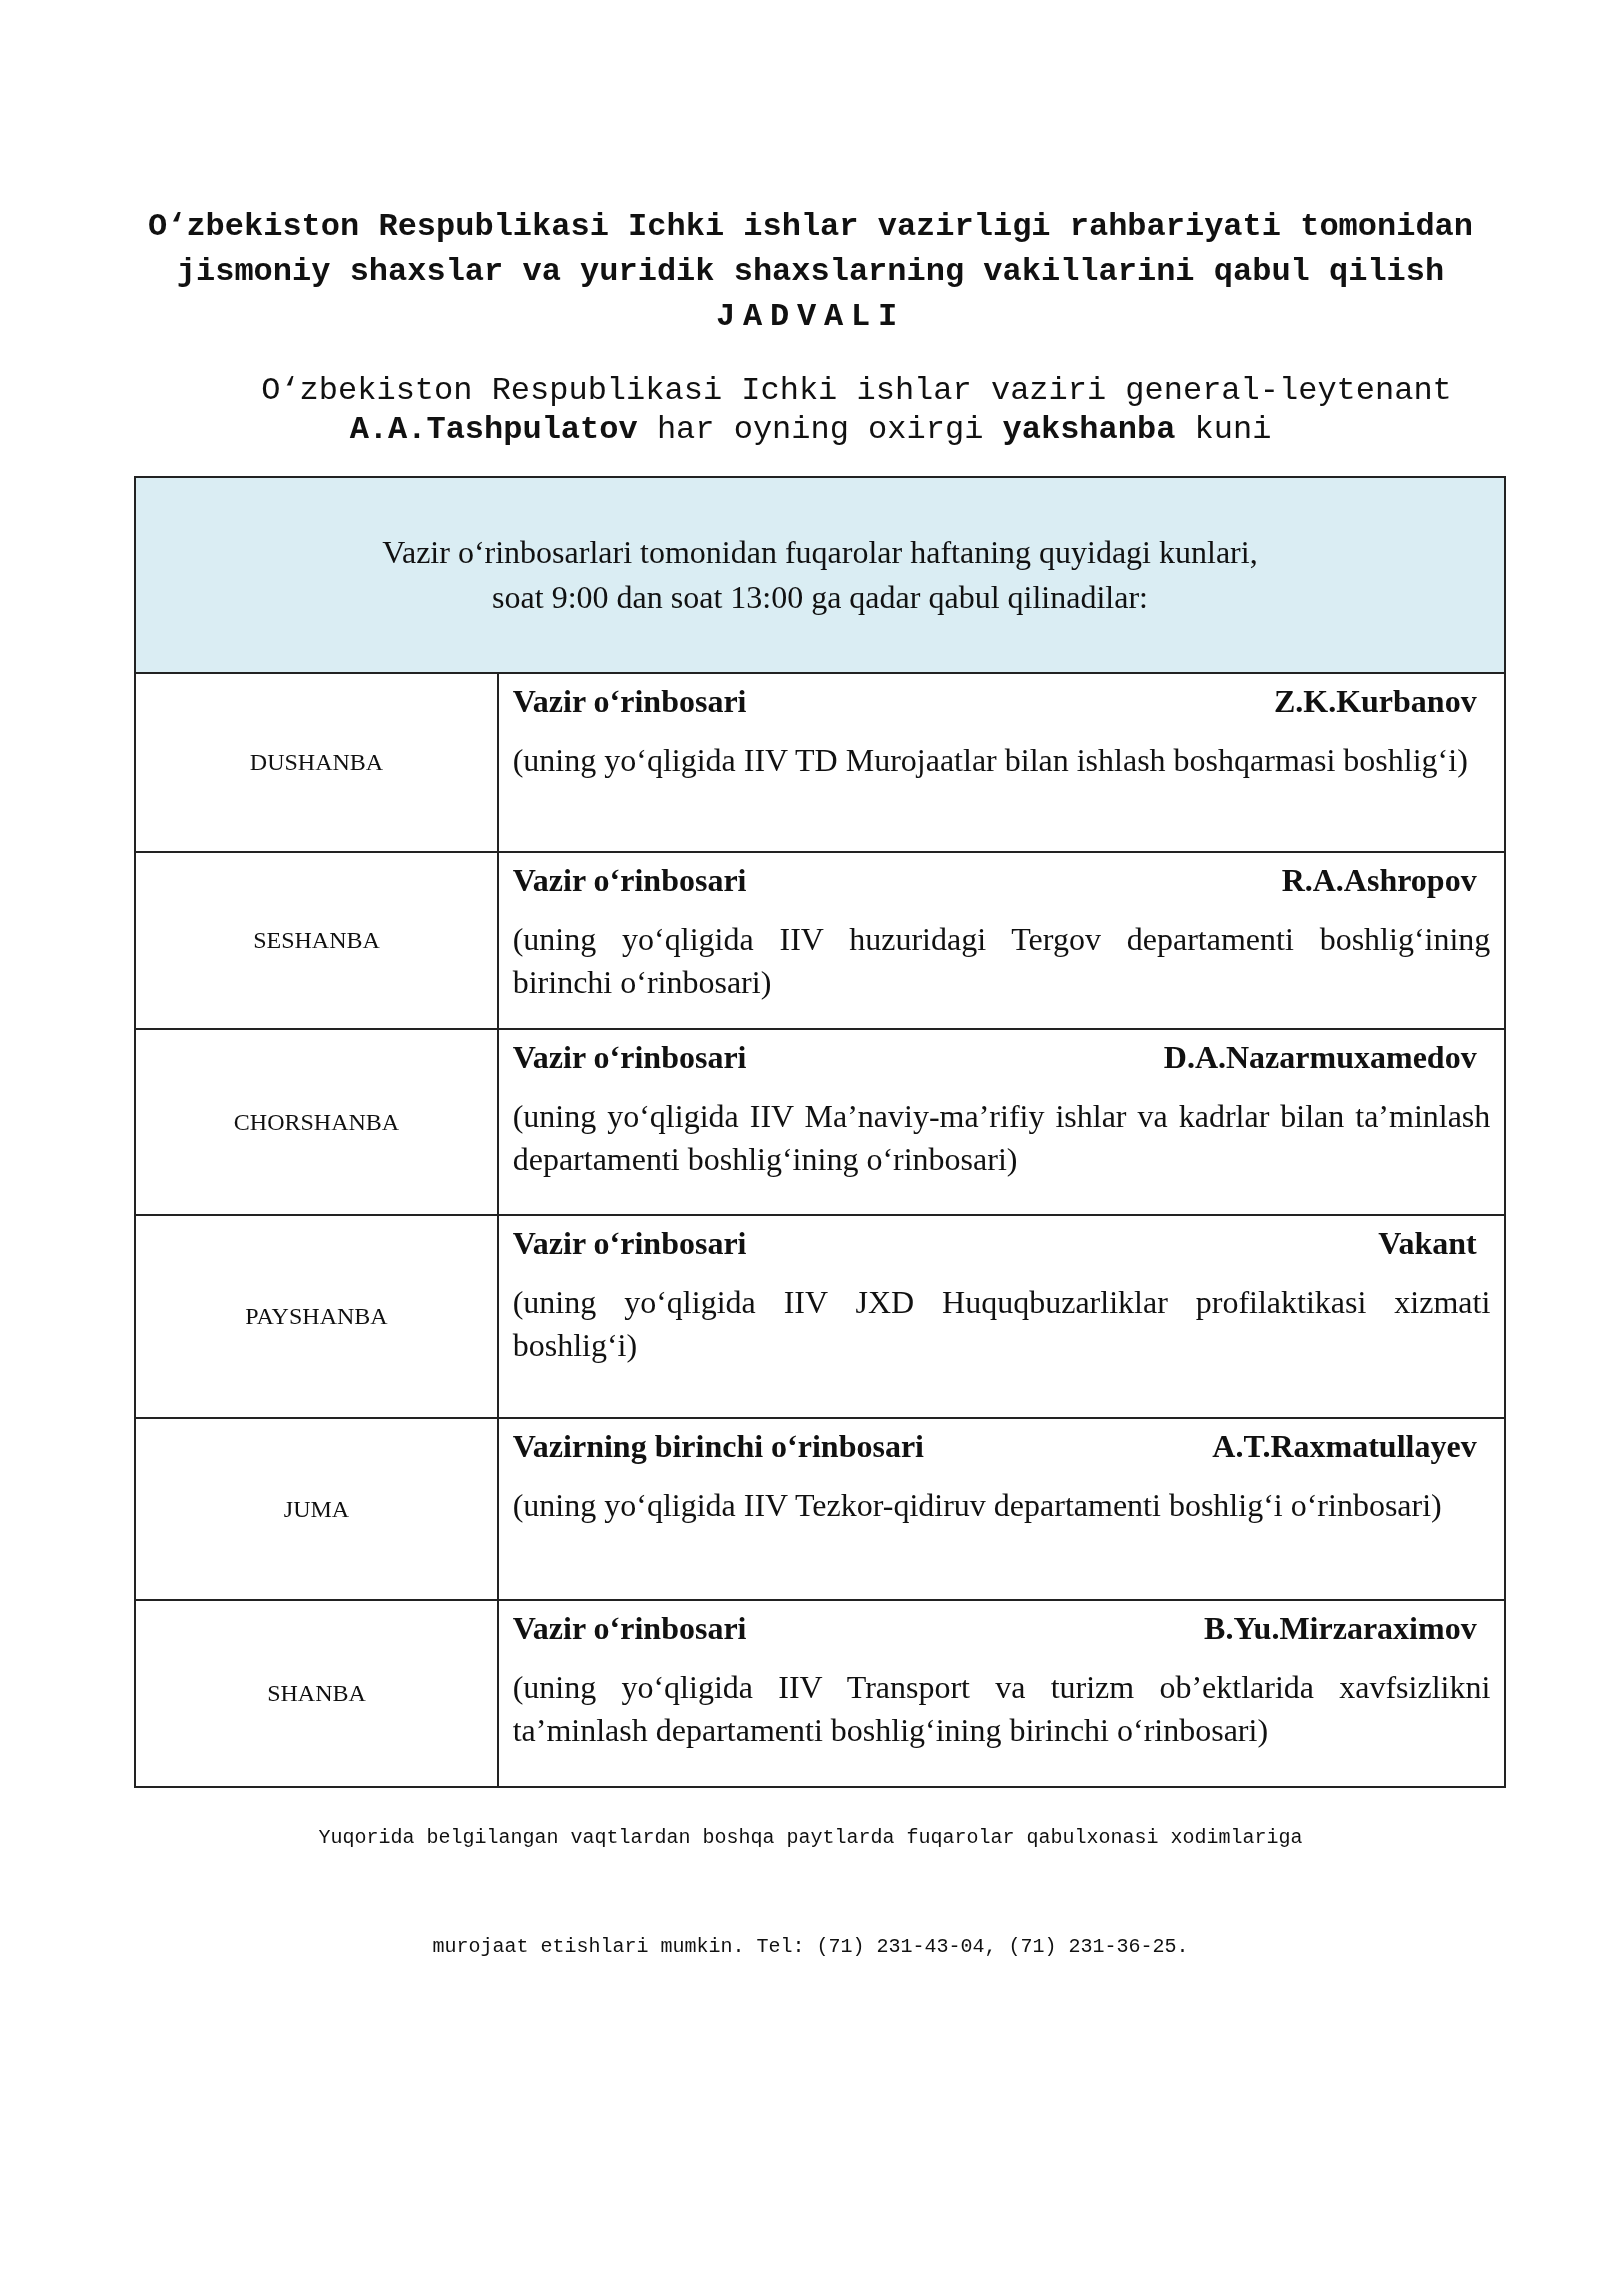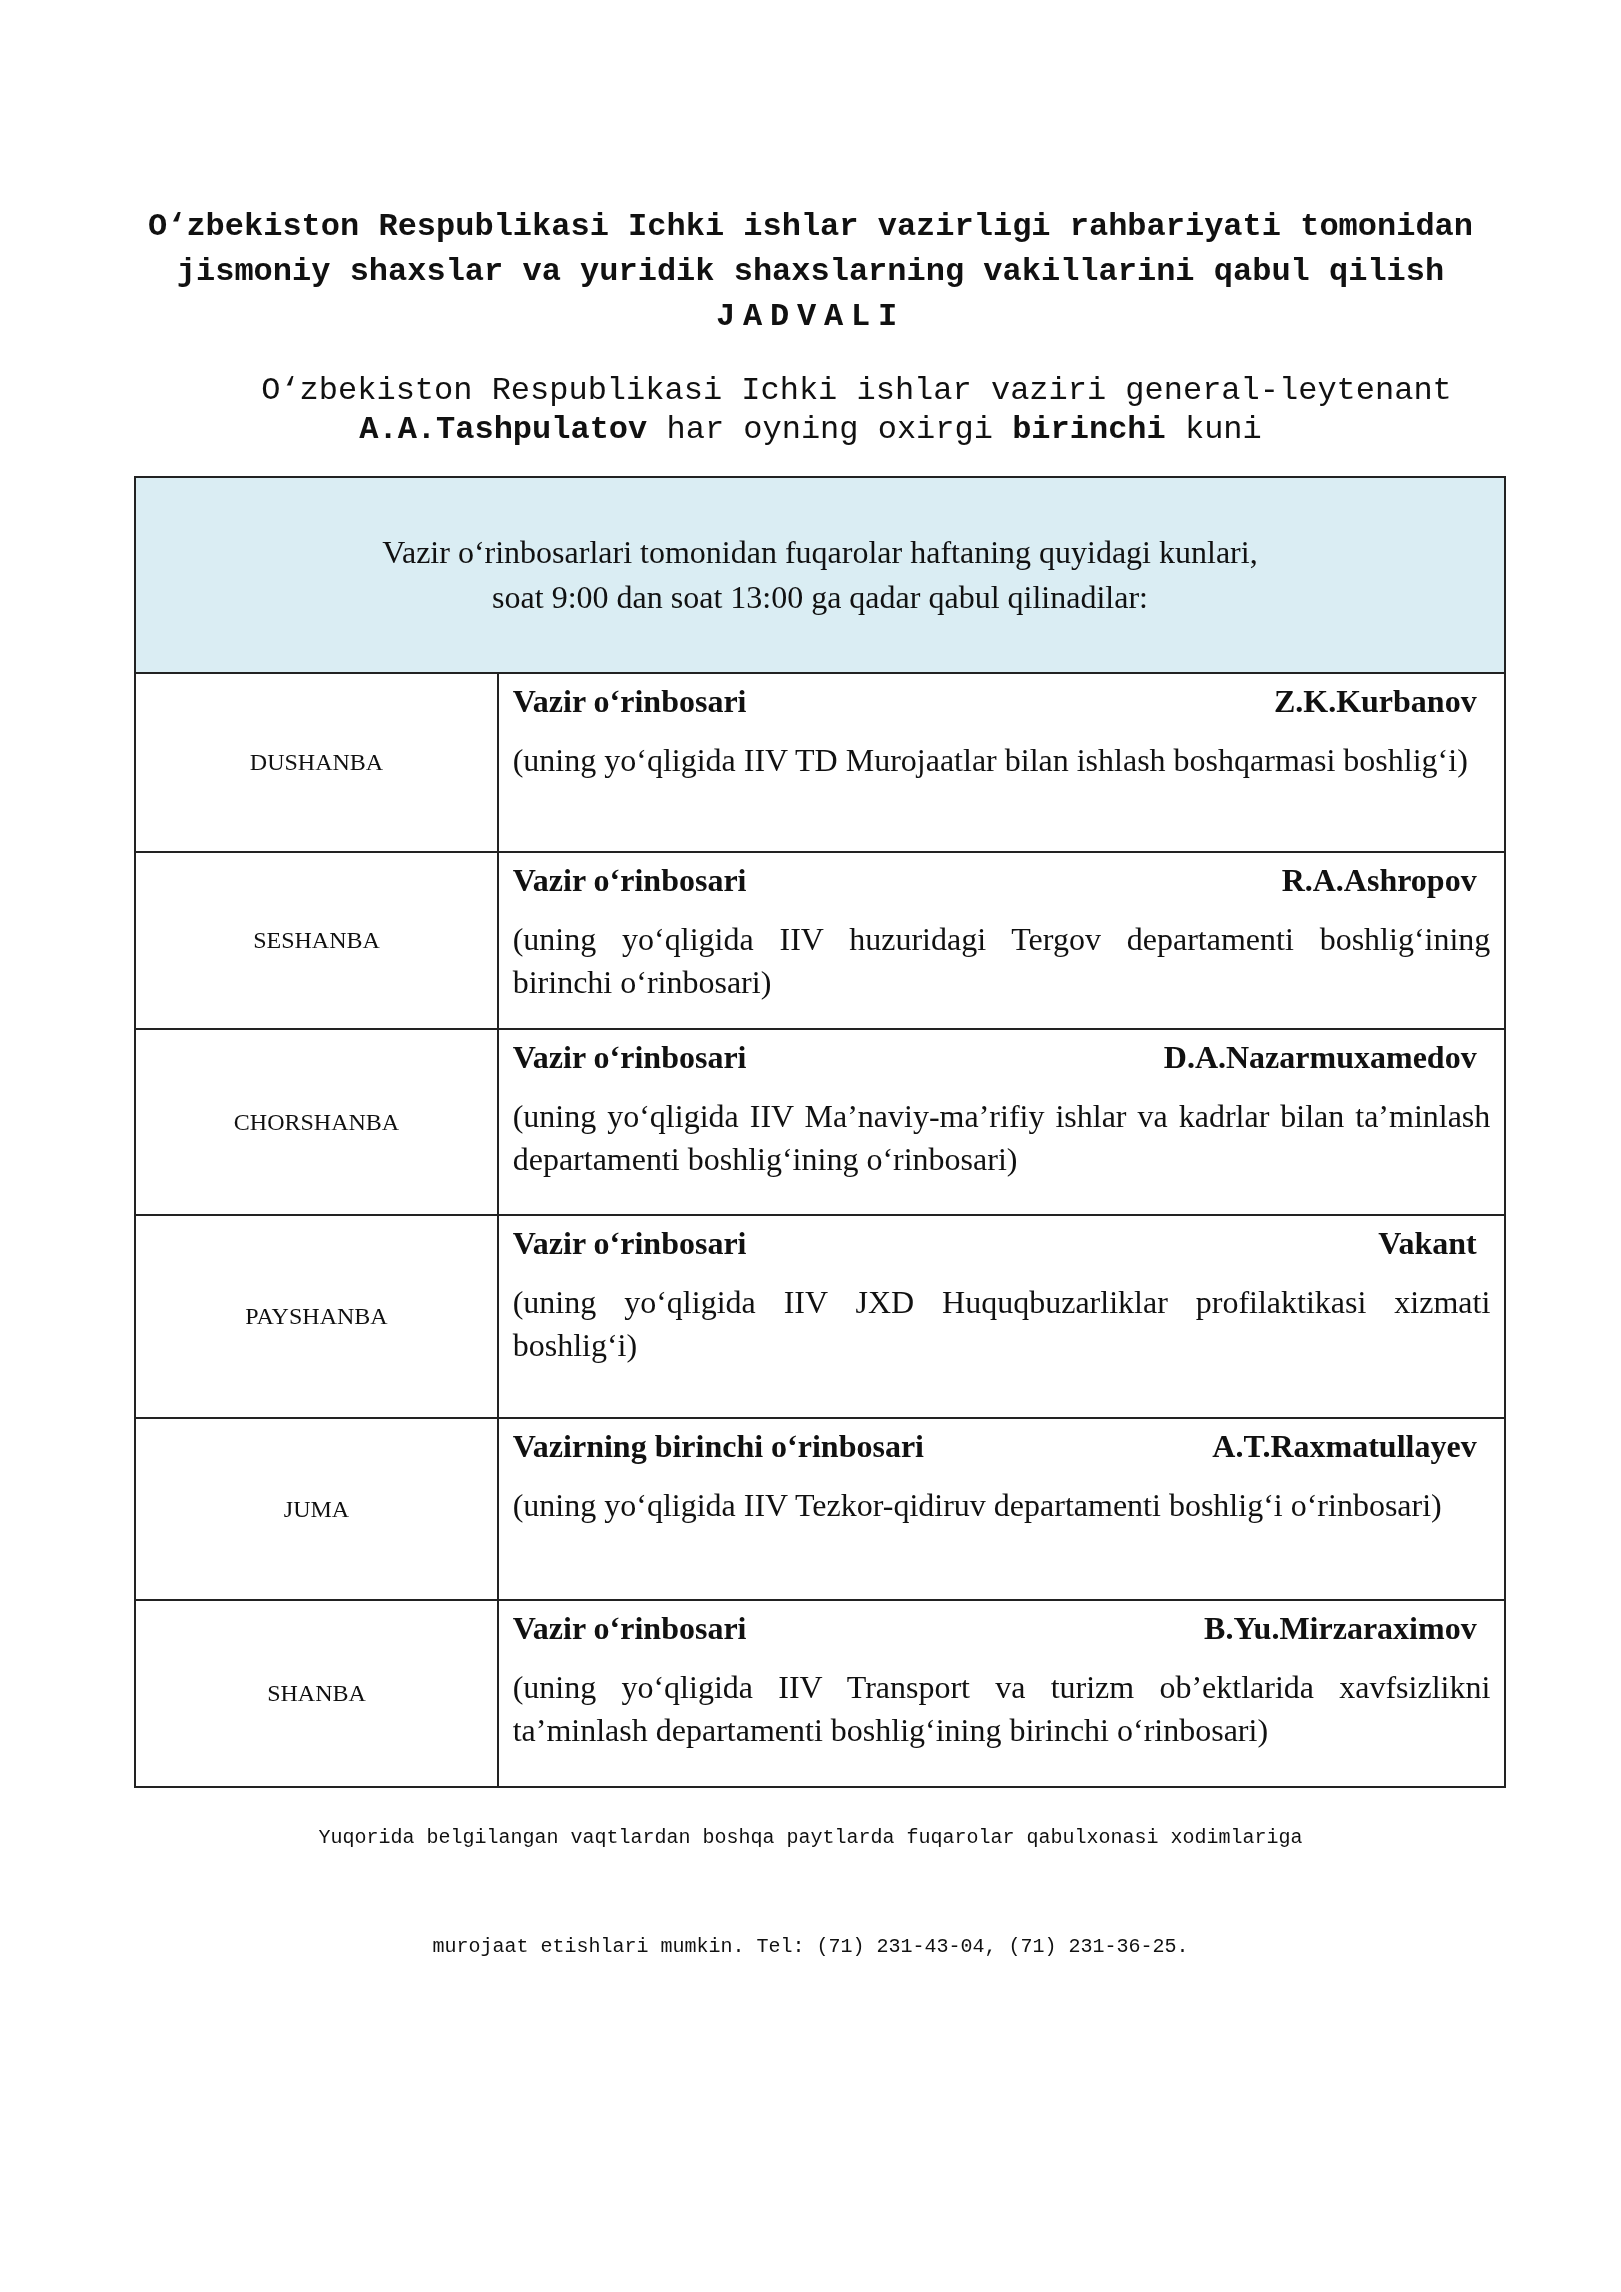--- a/index.html
+++ b/index.html
@@ -31,21 +31,21 @@
 </style>
 </head>
 <body>
 
 <div class="center title title-1">O‘zbekiston Respublikasi Ichki ishlar vazirligi rahbariyati tomonidan</div>
 <div class="center title title-2">jismoniy shaxslar va yuridik shaxslarning vakillarini qabul qilish</div>
 <div class="center title title-3">JADVALI</div>
 
 <div class="center sub sub-1">O‘zbekiston Respublikasi Ichki ishlar vaziri general-leytenant</div>
 <div class="center sub sub-2">
-  <b>A.A.Tashpulatov</b><span> har oyning oxirgi </span><b>birinchi</b><span> kuni</span>
+  <b>A.A.Tashpulatov</b><span> har oyning oxirgi </span><b>yakshanba</b><span> kuni</span>
 </div>
 
 <div class="table">
   <div class="hdr" style="background: rgb(218, 237, 243);">
     <div>
       <div>Vazir o‘rinbosarlari tomonidan fuqarolar haftaning quyidagi kunlari,</div>
       <div>soat 9:00 dan soat 13:00 ga qadar qabul qilinadilar:</div>
     </div>
   </div>
 

